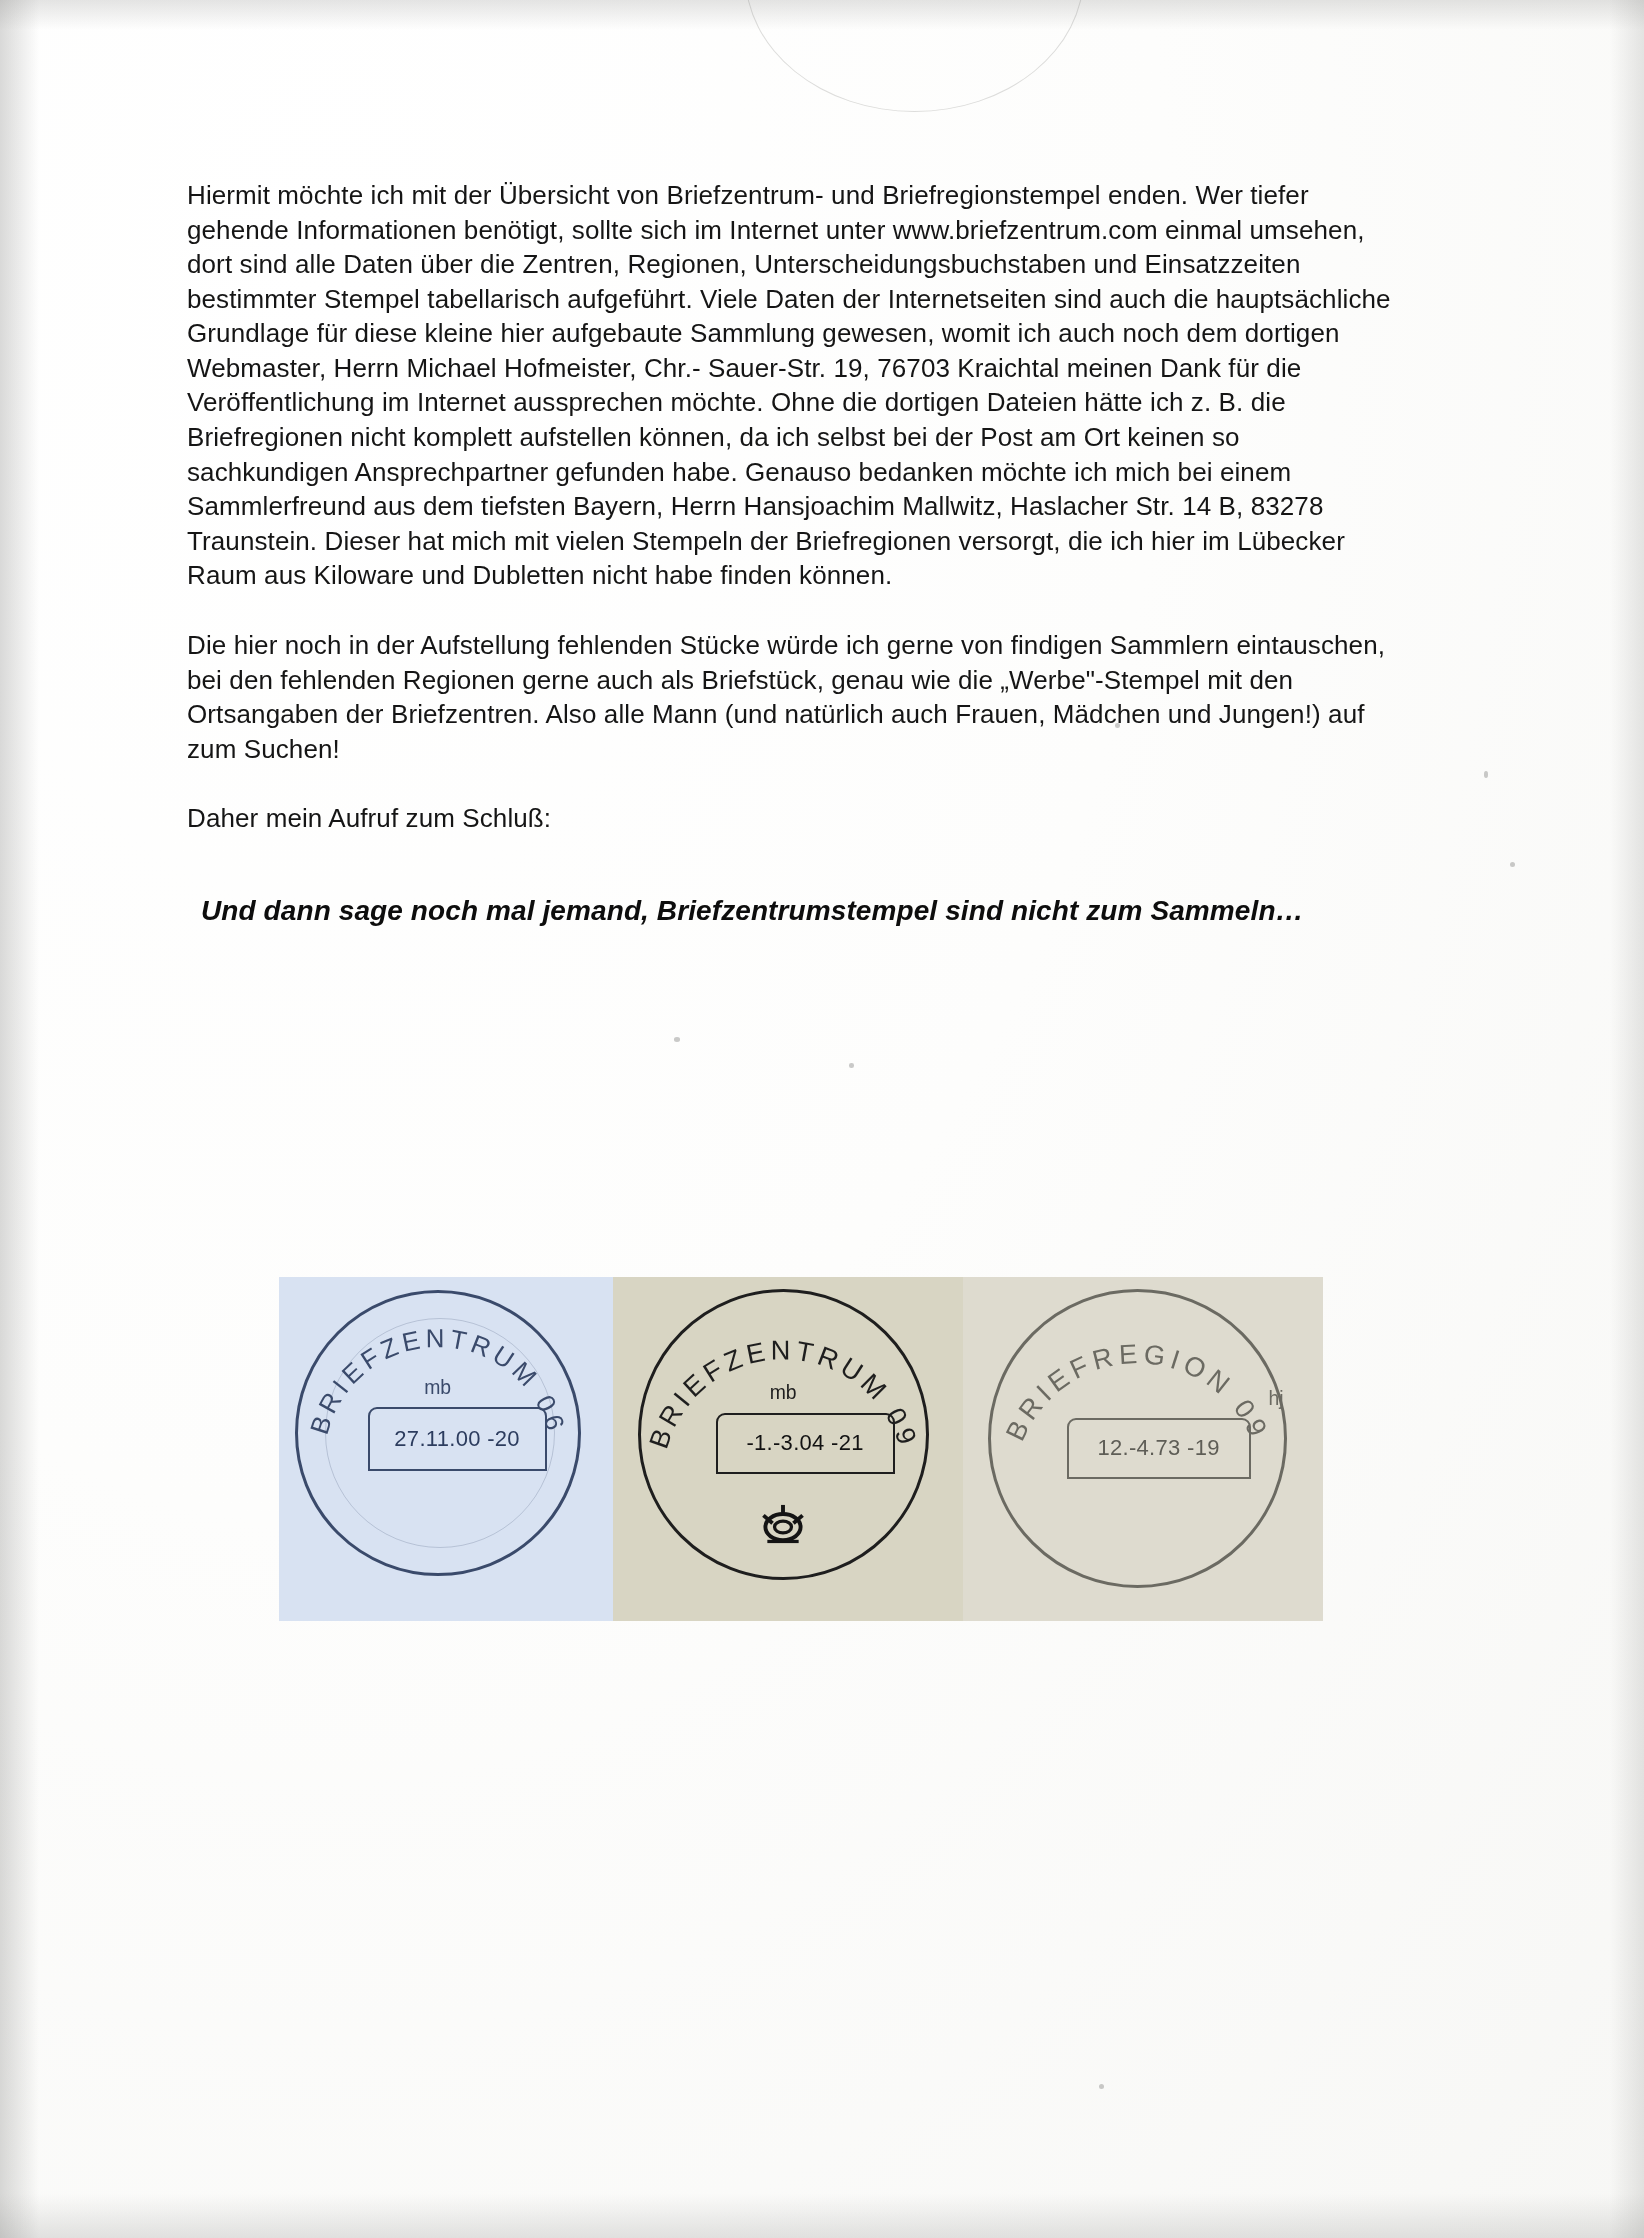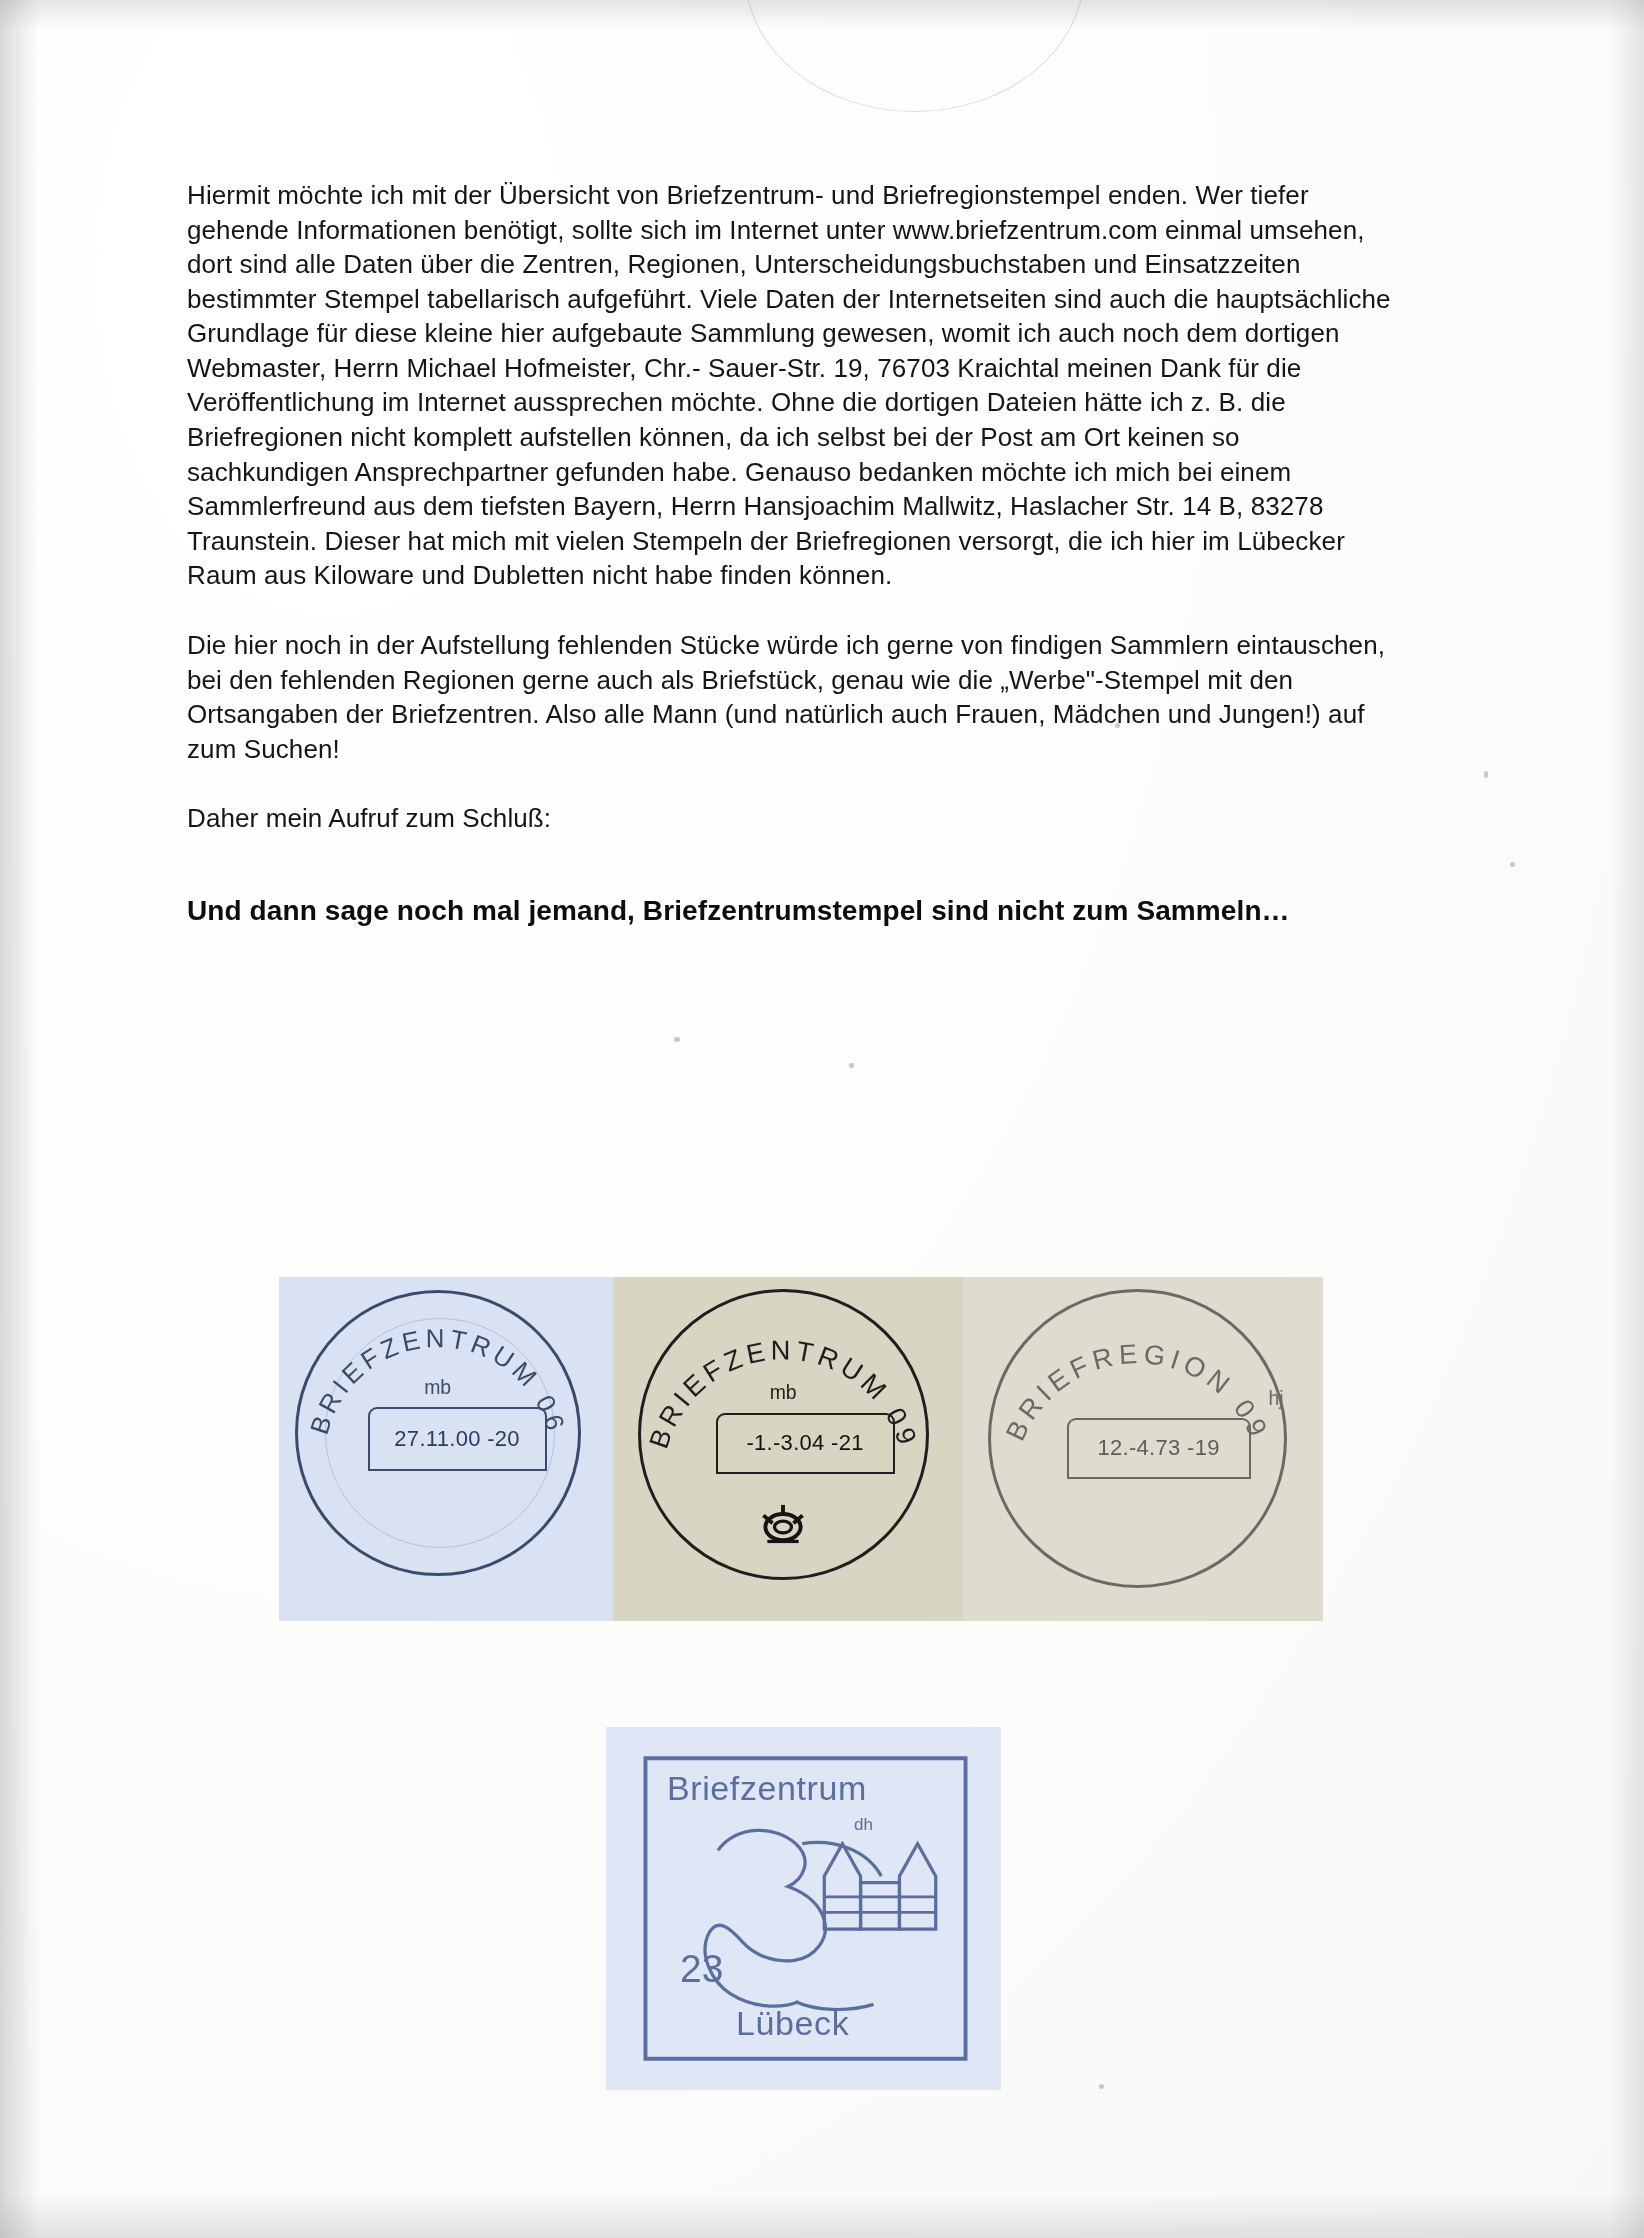--- a/index.html
+++ b/index.html
@@ -70,27 +70,28 @@
     font-size: 26px;
     line-height: 1.33;
     color: #151515;
     letter-spacing: 0.1px;
     text-align: left;
   }
   p.gap {
     margin-top: 35px;
   }
   p.closing {
-    margin: 0;
+    margin: 14px;
     margin-top: 56px;
     font-size: 28px;
     line-height: 1.33;
     color: #0d0d0d;
     font-weight: bold;
     letter-spacing: 0.1px;
+    font-style: italic;
   }
   
   .stamp-row {
     position: absolute;
     left: 279px;
     top: 1277px;
     display: flex;
     align-items: flex-start;
   }
   .stamp-tile {
@@ -341,38 +342,15 @@
             </text>
           </svg>
         </div>
         <div class="mb-c">hj</div>
         <div class="date-box db-c">12.-4.73 -19</div>
       </div>
     </div>
 
   </div>
 
-  <div class="stamp-lower">
-    <div class="lower-frame">
-      <svg class="lower-svg" viewBox="0 0 510 480">
-        <path d="M 8,8 L 502,8 L 502,472 L 8,472 Z" fill="none" stroke="#5a6ea0" stroke-width="6"></path>
-
-        <path d="M 120,150 C 150,110 210,112 240,140 C 268,166 250,196 228,206 C 250,214 276,230 284,258
-                 C 292,286 270,316 238,320 C 206,324 176,312 158,292 C 140,272 118,250 104,282
-                 C 92,310 108,352 140,372 C 172,392 214,396 244,384" fill="none" stroke="#5a6ea0" stroke-width="5"></path>
-        <path d="M 250,140 C 300,132 350,150 372,190" fill="none" stroke="#5a6ea0" stroke-width="5"></path>
-
-        <path d="M 284,190 L 312,140 L 340,190 L 340,272 L 284,272 Z" fill="none" stroke="#5a6ea0" stroke-width="5"></path>
-        <path d="M 400,190 L 428,140 L 456,190 L 456,272 L 400,272 Z" fill="none" stroke="#5a6ea0" stroke-width="5"></path>
-        <path d="M 340,200 L 400,200 L 400,272 L 340,272 Z" fill="none" stroke="#5a6ea0" stroke-width="5"></path>
-        <path d="M 286,222 L 456,222" stroke="#5a6ea0" stroke-width="4" fill="none"></path>
-        <path d="M 286,246 L 456,246" stroke="#5a6ea0" stroke-width="4" fill="none"></path>
-        <path d="M 240,384 C 270,398 320,400 360,388" fill="none" stroke="#5a6ea0" stroke-width="5"></path>
-      </svg>
-      <div class="lower-title">Briefzentrum</div>
-      <div class="lower-dh">dh</div>
-      <div class="lower-num">23</div>
-      <div class="lower-city">Lübeck</div>
-    </div>
-  </div>
 
 </div>
 
 
 </body></html>

